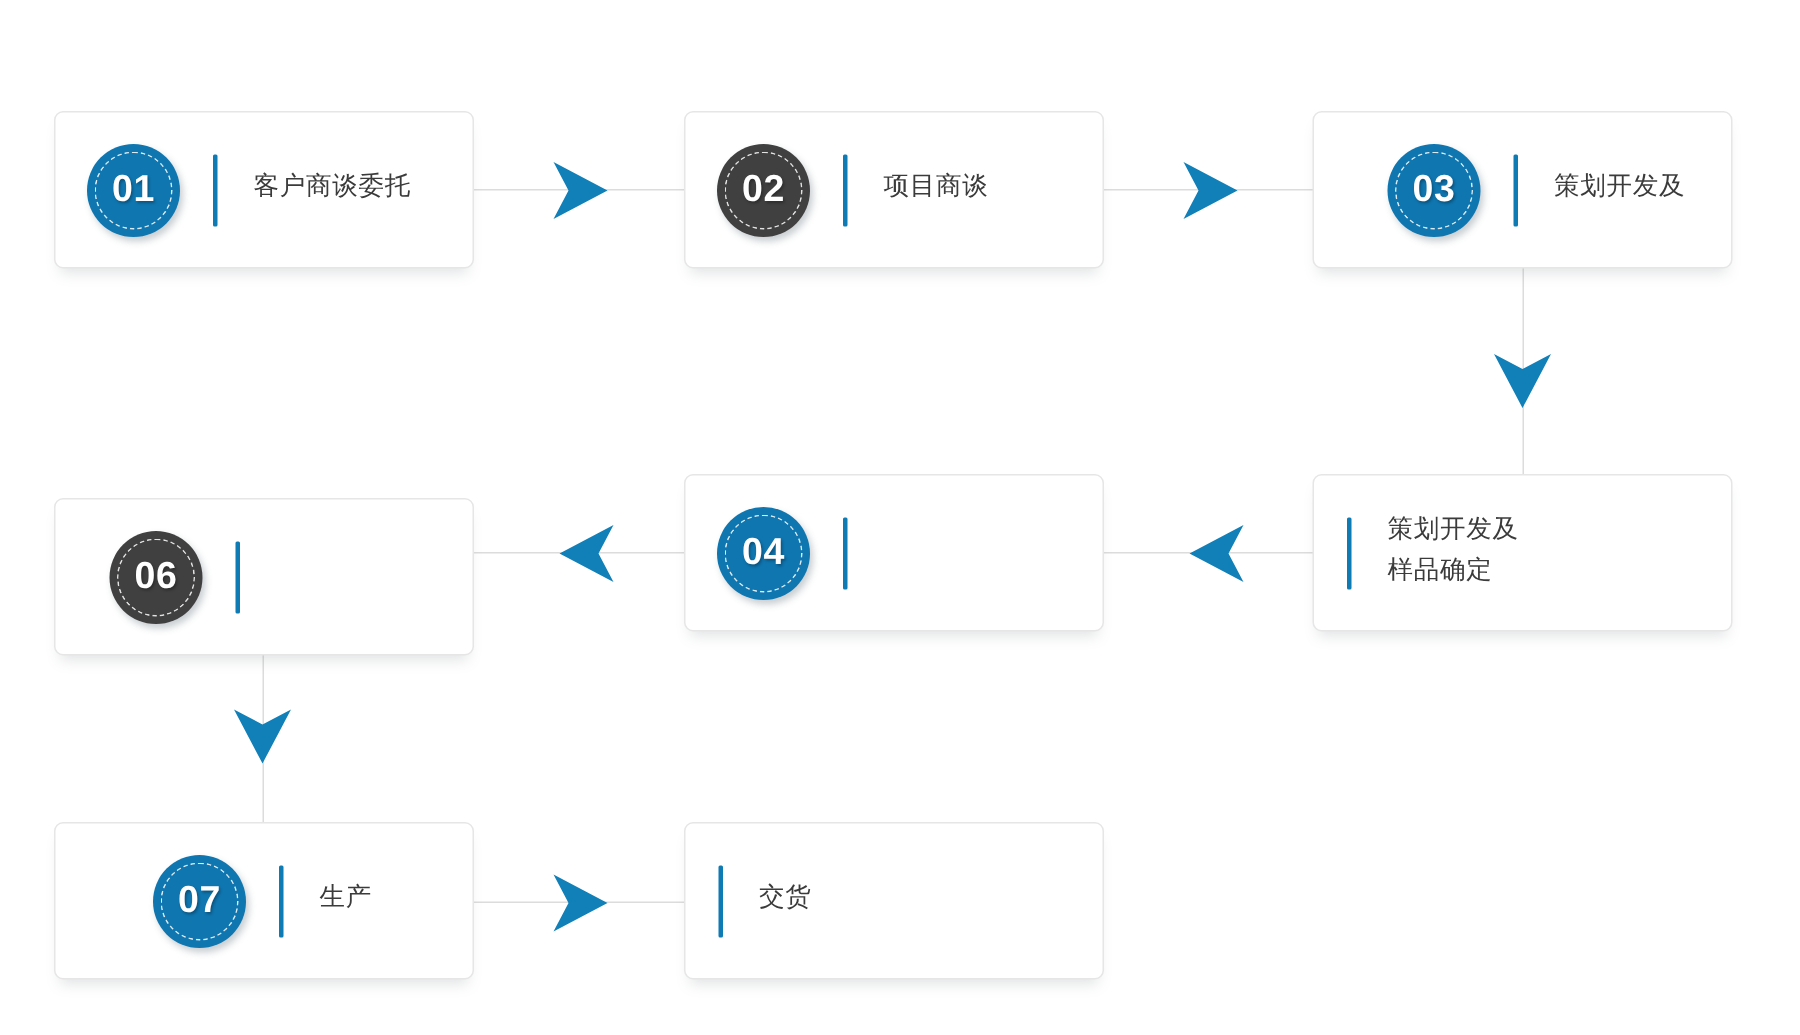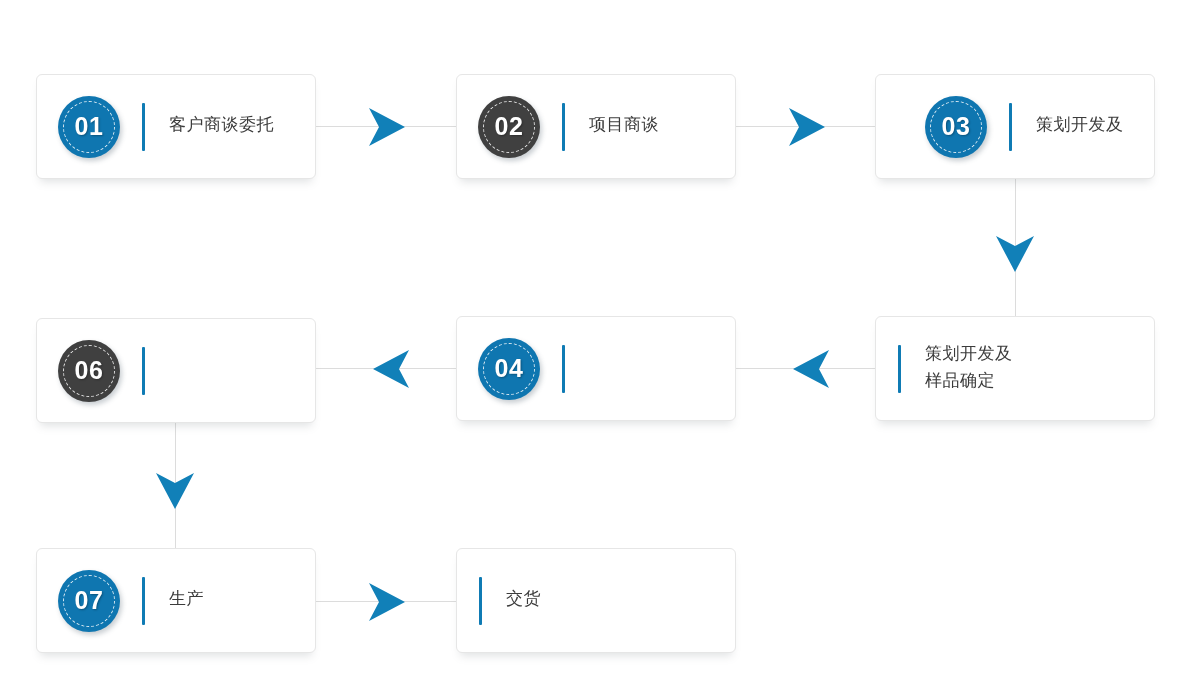--- a/index.html
+++ b/index.html
@@ -189,21 +189,21 @@
     <div class="badge-wrap">
       <div class="badge dark">
         <div class="badge-ring"></div>
         <span class="badge-num">03</span>
       </div>
     </div>
     <div class="divider-bar"></div>
     <div class="step-label">策划开发及</div>
   </div>
 
-  <div class="step-card" style="left:36px; top:290px;">
+  <div class="step-card" style="left:36px; top:304px;padding-left:15px;">
     <div class="badge-wrap">
       <div class="badge light">
         <div class="badge-ring"></div>
         <span class="badge-num">06</span>
       </div>
     </div>
     <div class="divider-bar"></div>
   </div>
 
   <div class="step-card" style="left:456px; top:288px;">
@@ -215,21 +215,21 @@
     </div>
     <div class="divider-bar"></div>
   </div>
 
   <div class="step-card" style="left:875px; top:288px;">
     <div class="divider-bar"></div>
     <div class="step-label">策划开发及
 样品确定</div>
   </div>
 
-  <div class="step-card" style="left:36px; top:520px;">
+  <div class="step-card" style="left:36px; top:520px;padding-left:44px;">
     <div class="badge-wrap">
       <div class="badge dark">
         <div class="badge-ring"></div>
         <span class="badge-num">07</span>
       </div>
     </div>
     <div class="divider-bar"></div>
     <div class="step-label">生产</div>
   </div>
 

